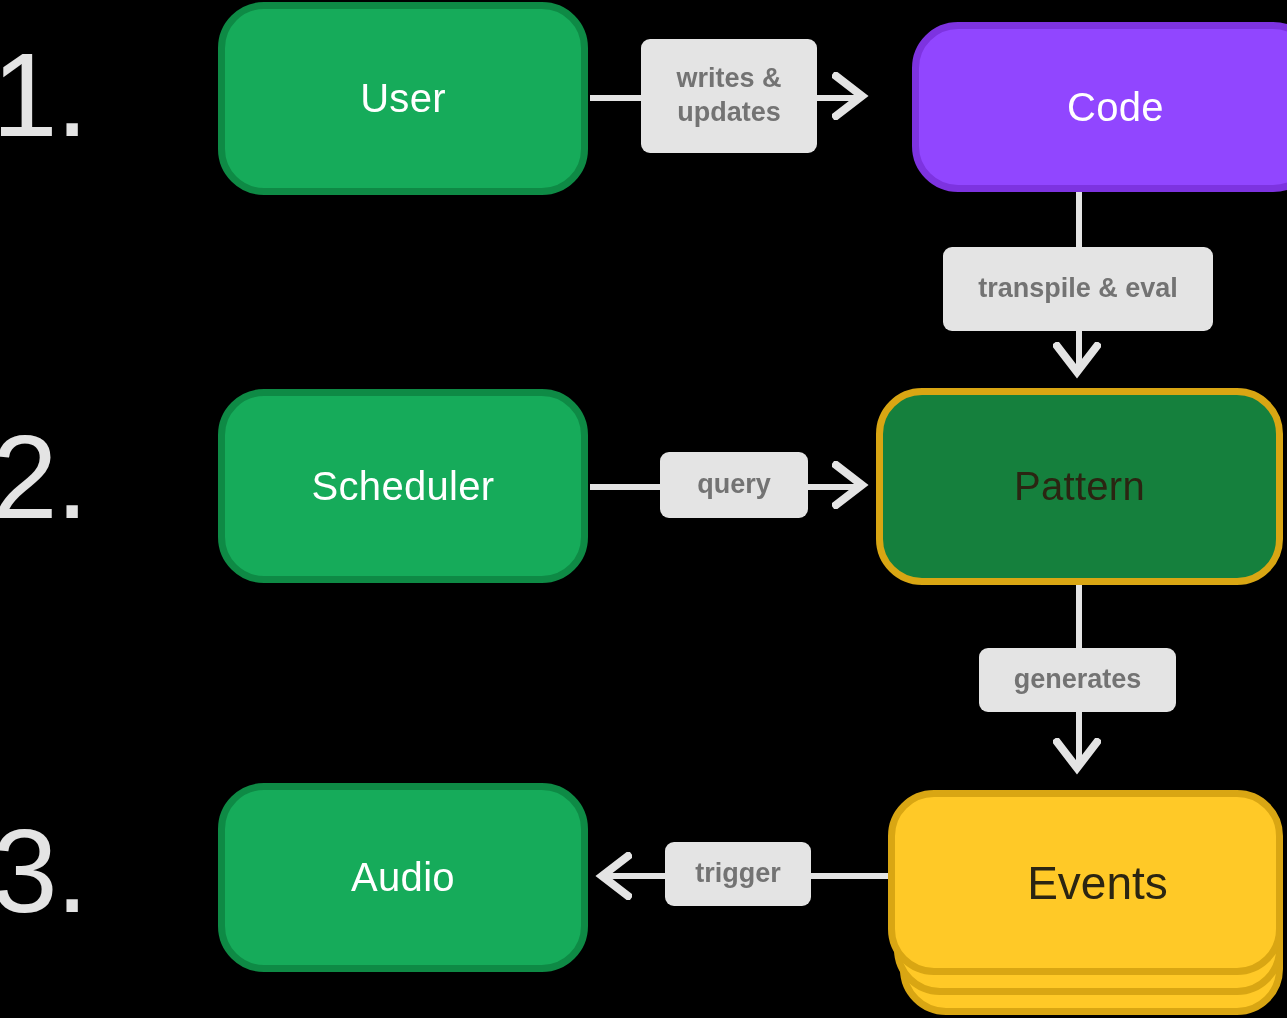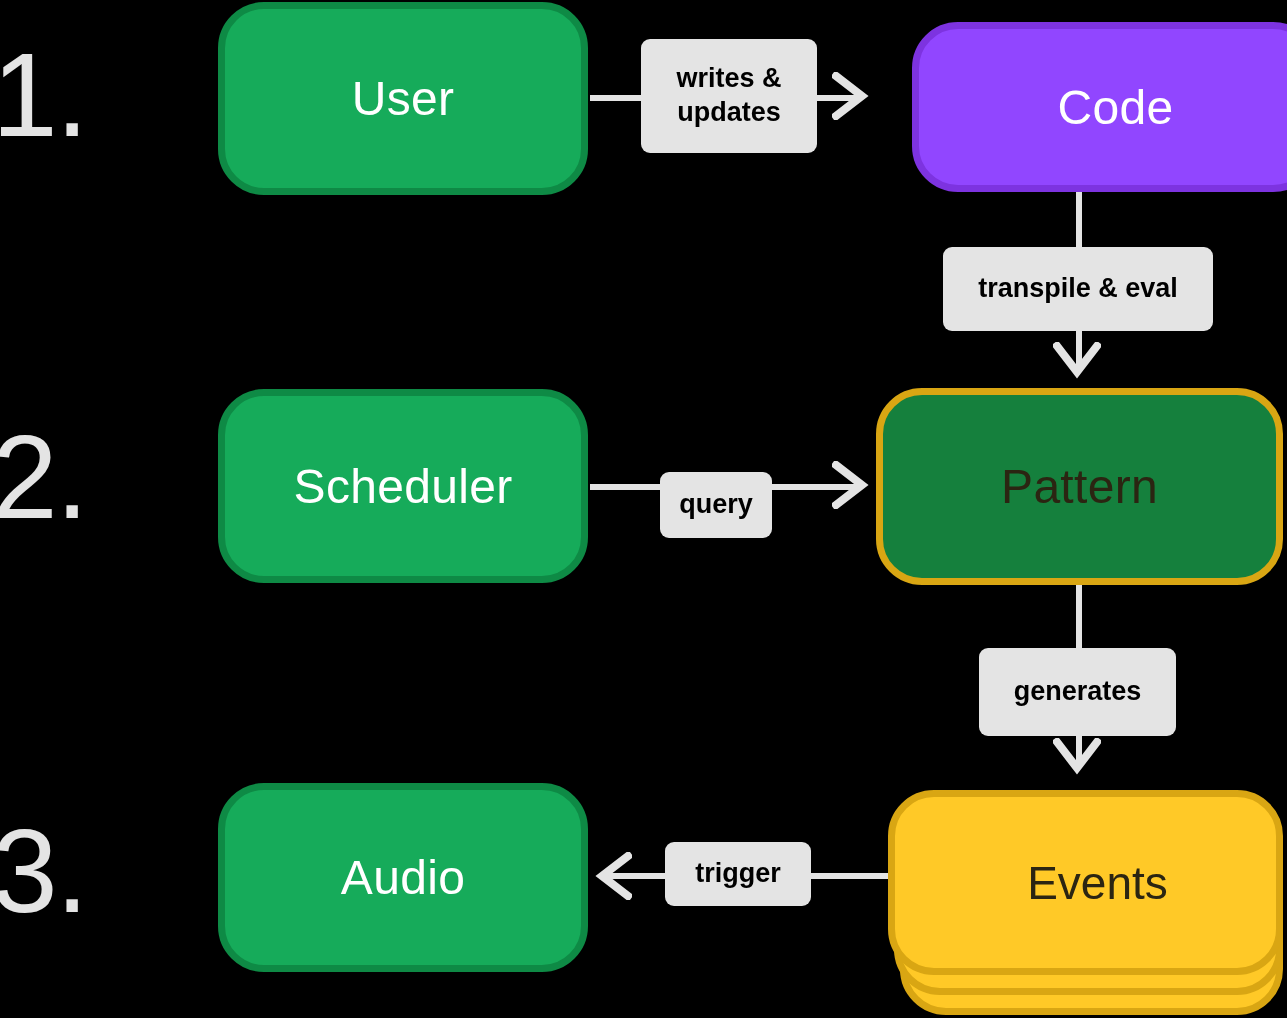--- a/index.html
+++ b/index.html
@@ -22,21 +22,21 @@
   
   .node{
     position:absolute;
     box-sizing:border-box;
     display:flex;
     align-items:center;
     justify-content:center;
     border-radius:46px;
     border-style:solid;
     border-width:7px;
-    font-size:48px;
+    font-size:40px;
     font-weight:400;
     letter-spacing:0.3px;
     text-align:center;
   }
   .node.green{ background:#16AB5A; border-color:#0E8A45; color:#FFFFFF; }
   .node.purple{ background:#9146FF; border-color:#7D33E0; color:#FFFFFF; }
   .node.yellow{ background:#15803d; border-color:#D9A613; color:#2B2512; }
 
   
   .stack-wrap{position:absolute;}
@@ -71,21 +71,21 @@
   .arrow-head svg{display:block;}
 
   
   .edge-label{
     position:absolute;
     box-sizing:border-box;
     display:flex;
     align-items:center;
     justify-content:center;
     background:#E4E4E4;
-    color:#000000;
+    color:#737373;
     border-radius:9px;
     font-size:27px;
     font-weight:bold;
     line-height:1.25;
     text-align:center;
     padding:6px 12px;
     white-space:pre-line;
   }
 </style>
 </head>
@@ -125,33 +125,33 @@
   <div class="node green" style="left:218px;top:389px;width:370px;height:194px;">
     <span>Scheduler</span>
   </div>
 
   <div class="edge-line edge-h" style="left:590px;top:484px;width:270px;"></div>
   <div class="arrow-head" style="left:832px;top:461px;">
     <svg width="40" height="48" viewBox="0 0 40 48">
       <path d="M4 4 L30 24 L4 44" fill="none" stroke="#E4E4E4" stroke-width="8" stroke-linecap="square" stroke-linejoin="miter"></path>
     </svg>
   </div>
-  <div class="edge-label" style="left:660px;top:452px;width:112px;height:66px;margin-top:20px;">query</div>
+  <div class="edge-label" style="left:660px;top:452px;width:148px;height:66px;">query</div>
 
   <div class="node yellow" style="left:876px;top:388px;width:407px;height:197px;">
     <span>Pattern</span>
   </div>
 
   <div class="edge-line edge-v" style="left:1076px;top:585px;height:180px;"></div>
   <div class="arrow-head" style="left:1053px;top:738px;">
     <svg width="48" height="44" viewBox="0 0 48 44">
       <path d="M4 4 L24 30 L44 4" fill="none" stroke="#E4E4E4" stroke-width="8" stroke-linecap="square" stroke-linejoin="miter"></path>
     </svg>
   </div>
-  <div class="edge-label" style="left:979px;top:648px;width:197px;height:88px;">generates</div>
+  <div class="edge-label" style="left:979px;top:648px;width:197px;height:64px;">generates</div>
 
   <div class="node green" style="left:218px;top:783px;width:370px;height:189px;">
     <span>Audio</span>
   </div>
 
   <div class="edge-line edge-h" style="left:607px;top:873px;width:290px;"></div>
   <div class="arrow-head" style="left:592px;top:852px;">
     <svg width="40" height="48" viewBox="0 0 40 48">
       <path d="M36 4 L10 24 L36 44" fill="none" stroke="#E4E4E4" stroke-width="8" stroke-linecap="square" stroke-linejoin="miter"></path>
     </svg>

